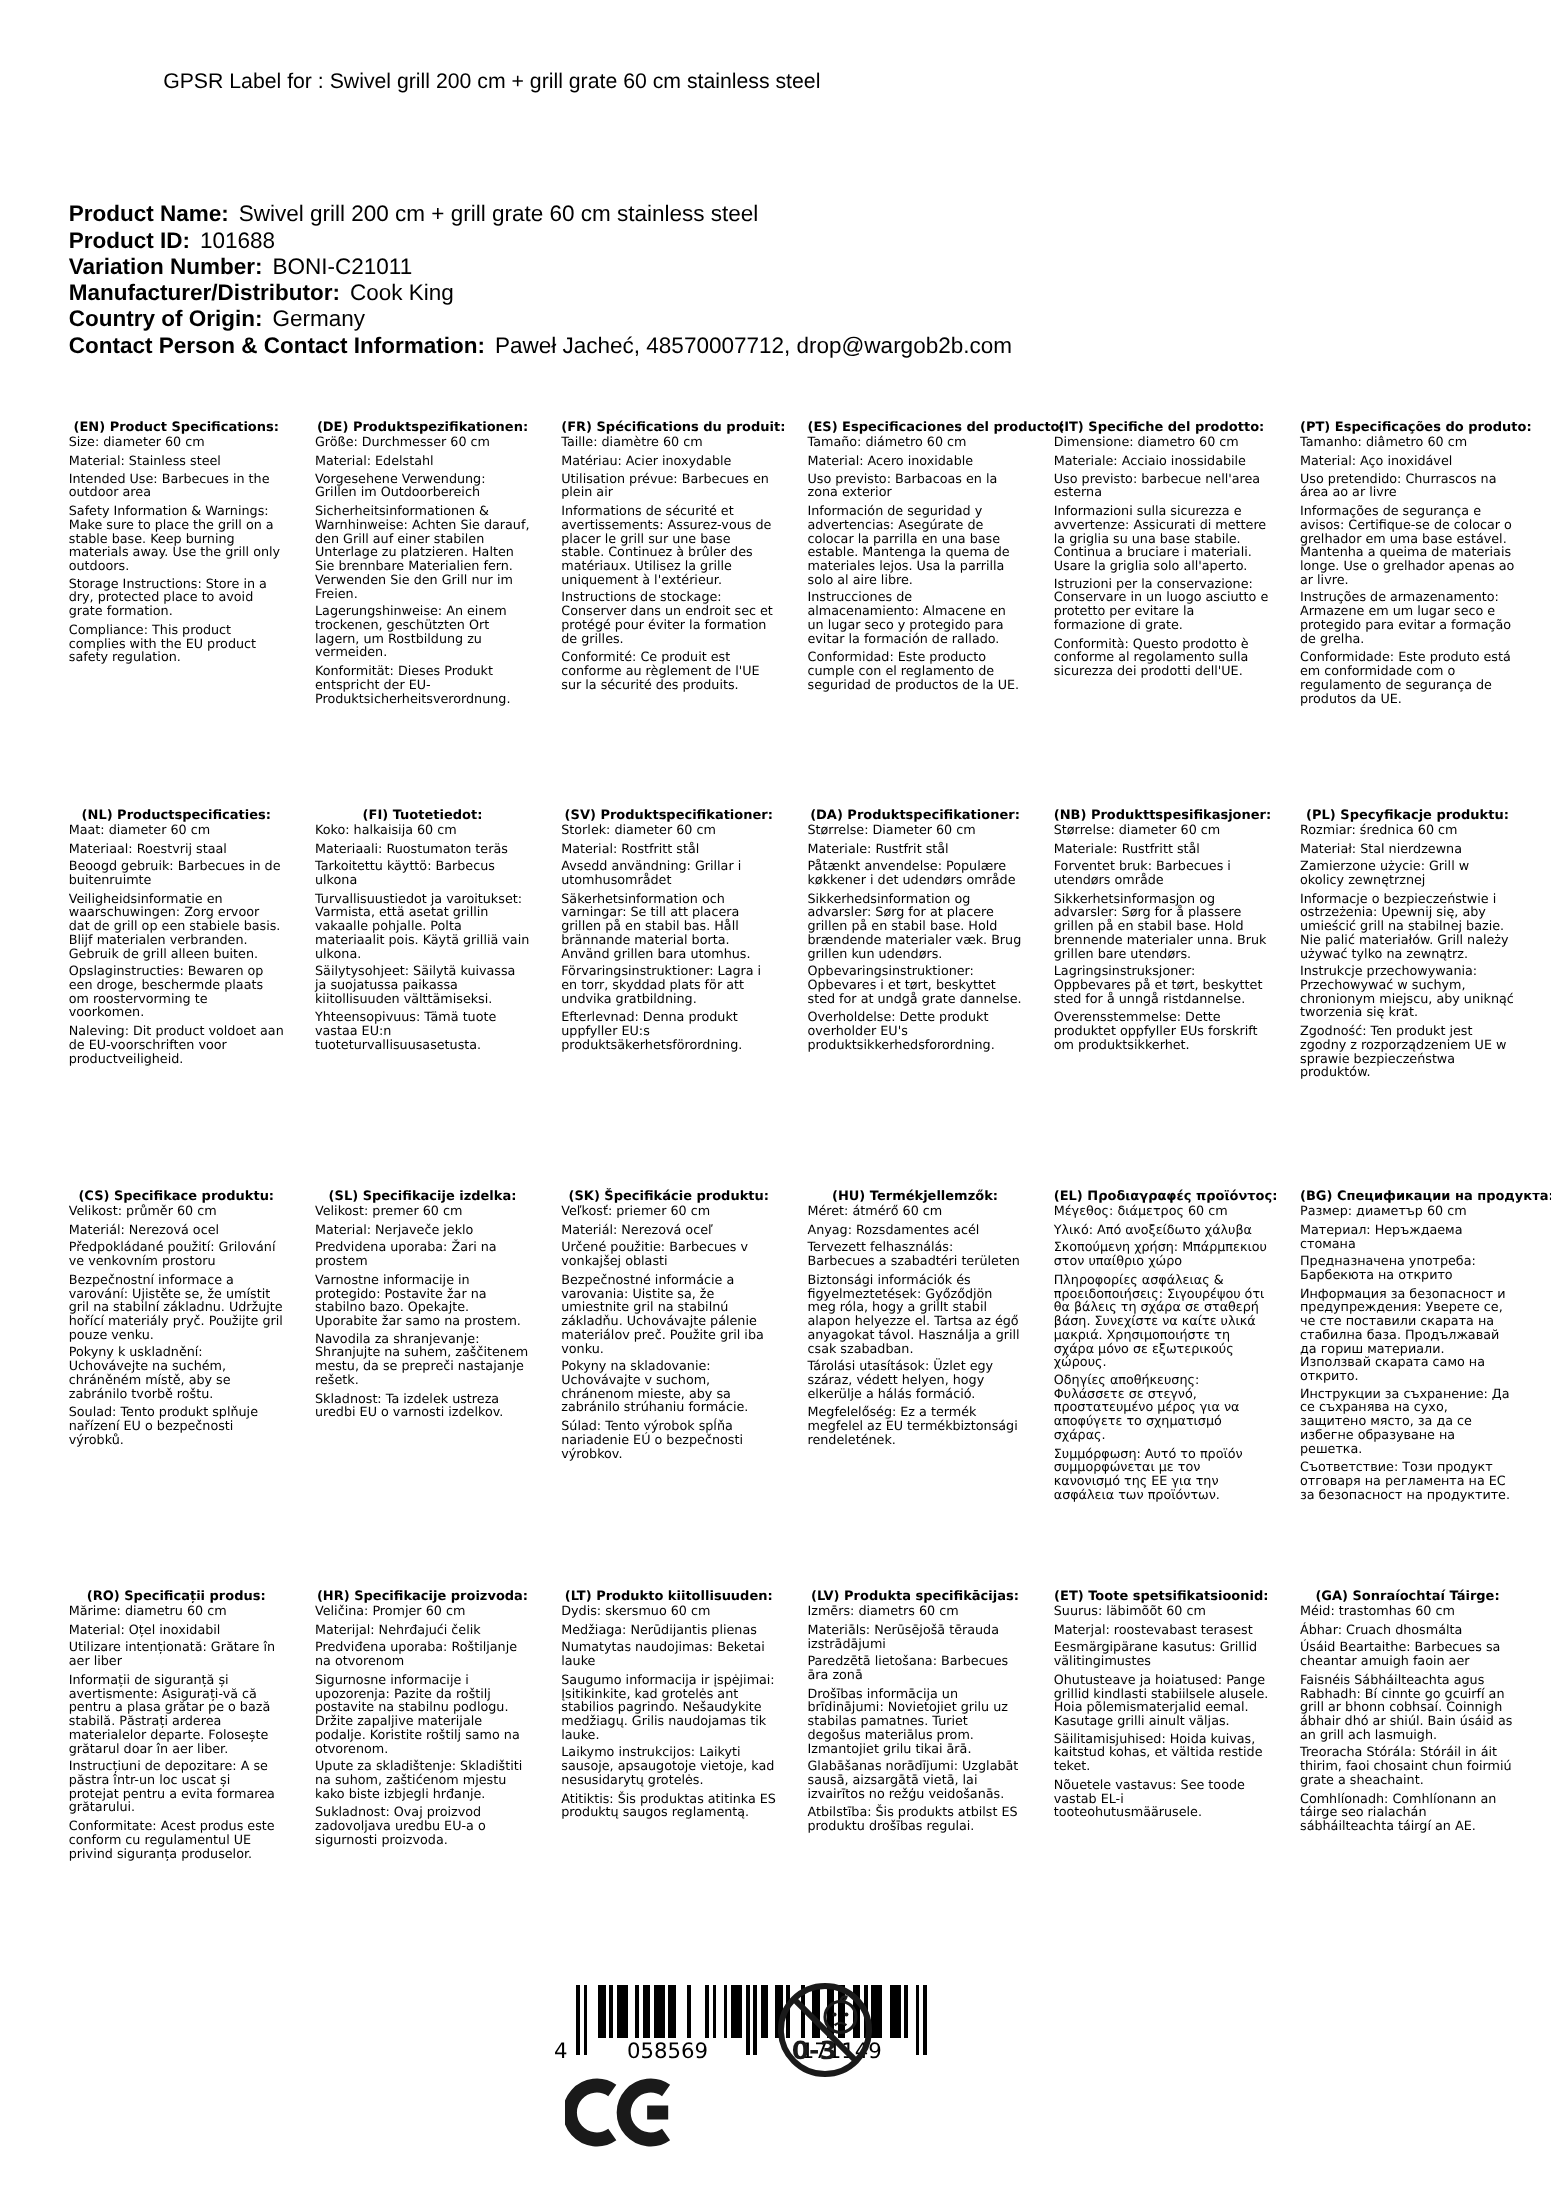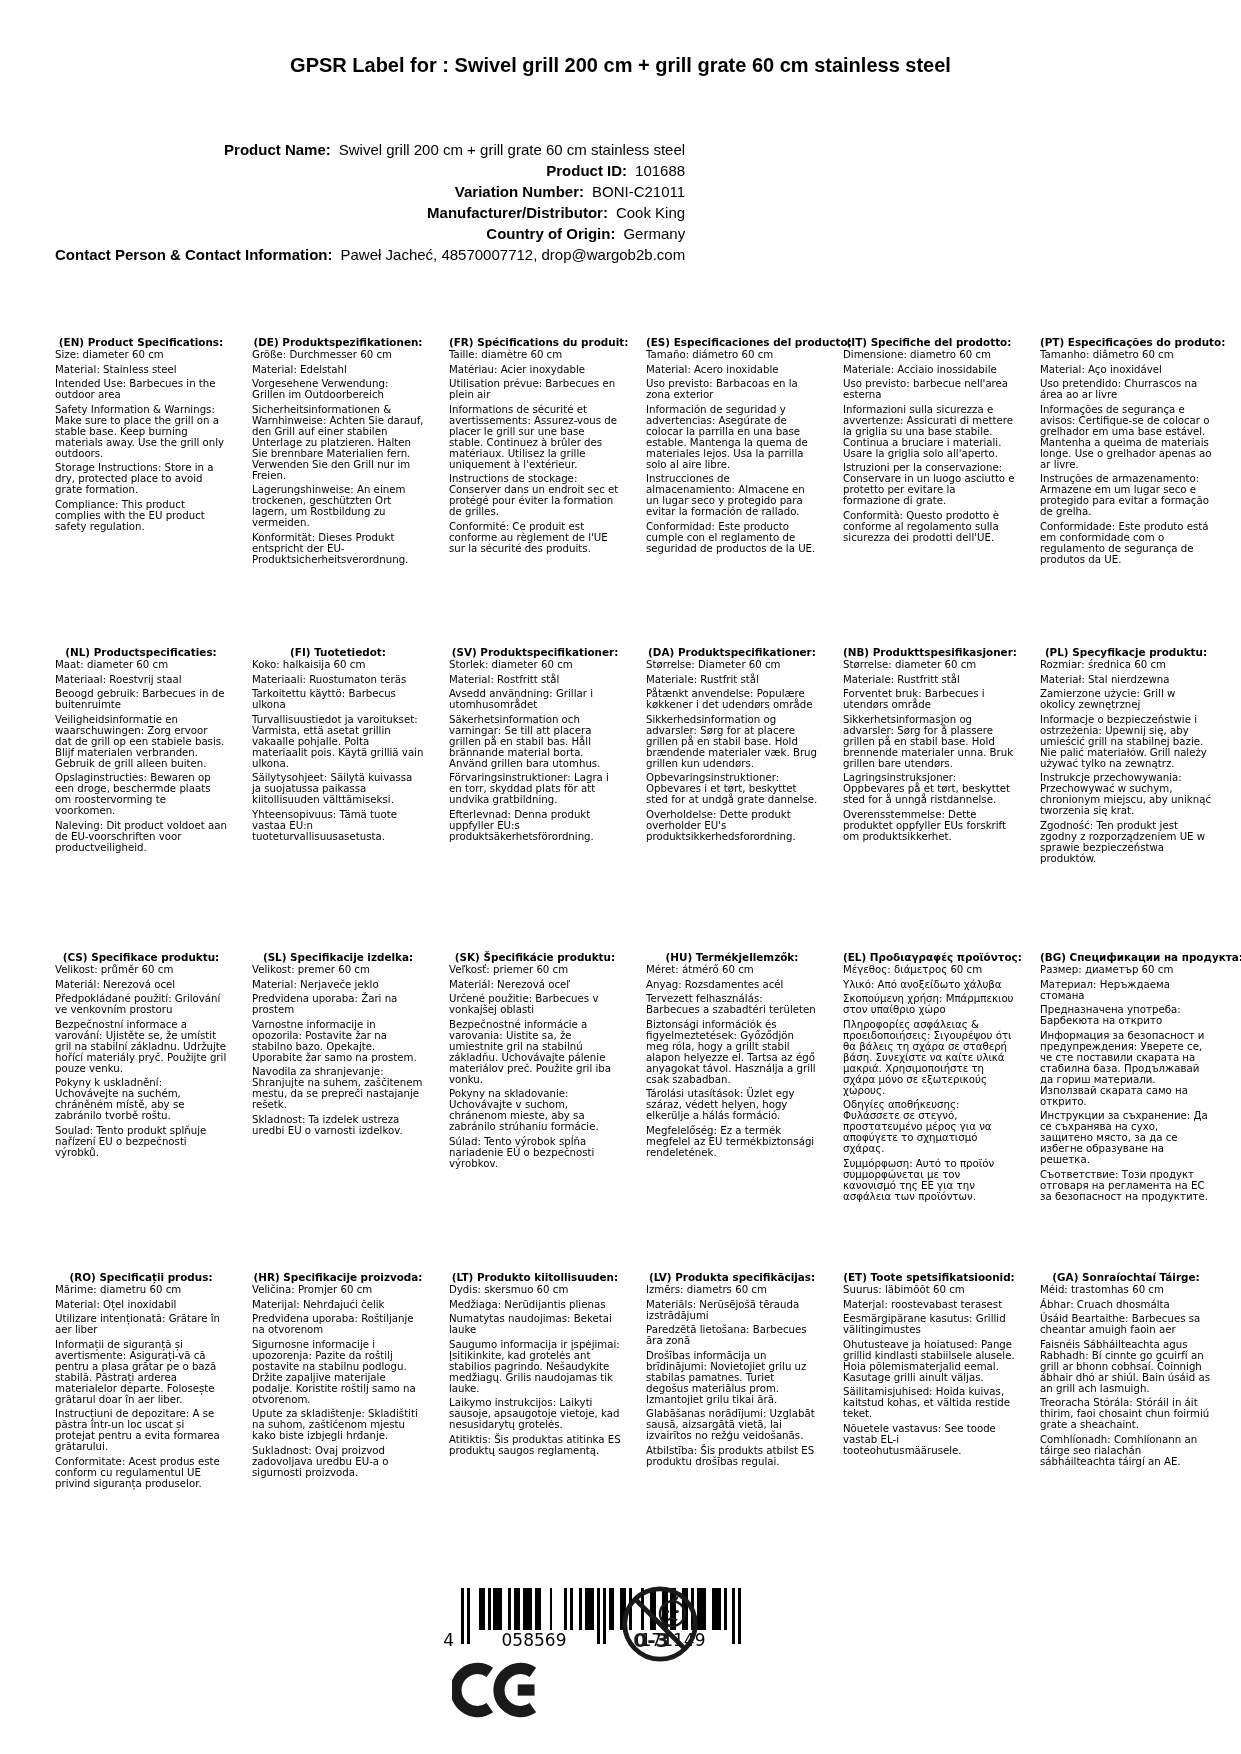--- a/index.html
+++ b/index.html
@@ -5,25 +5,25 @@
   html,body{margin:0;padding:0;}
   body{
     position:relative;
     width:1241px;height:1754px;
     background:#ffffff;color:#000;
     font-family:"Liberation Sans",sans-serif;
     overflow:hidden;
   }
   .page-title{
     position:absolute;top:48px;left:50%;transform:translateX(-50%);
-    width:980px;text-align:center;
-    font-size:20px;font-weight:bold;line-height:34px;
+    width:980px;
+    font-size:17px;font-weight:normal;line-height:34px;
     font-family:"Liberation Sans",sans-serif;
   }
-  .product-info{position:absolute;left:55px;top:139px;font-size:15px;line-height:21px;text-align:right;}
+  .product-info{position:absolute;left:55px;top:161px;font-size:18px;line-height:21px;}
   .pi-row{white-space:nowrap;}
   .pi-label{font-weight:bold;}
   .pi-value{margin-left:8px;font-weight:normal;}
   .spec-grid{
     position:absolute;left:55px;top:337px;width:1170px;
     display:grid;
     grid-template-columns:repeat(6,172px);
     column-gap:25px;
     grid-template-rows:310px 305px 320px auto;
     font-family:"DejaVu Sans",sans-serif;
@@ -167,21 +167,21 @@
       <div class="spec-para">Předpokládané použití: Grilování ve venkovním prostoru</div>
       <div class="spec-para">Bezpečnostní informace a varování: Ujistěte se, že umístit gril na stabilní základnu. Udržujte hořící materiály pryč. Použijte gril pouze venku.</div>
       <div class="spec-para">Pokyny k uskladnění: Uchovávejte na suchém, chráněném místě, aby se zabránilo tvorbě roštu.</div>
       <div class="spec-para">Soulad: Tento produkt splňuje nařízení EU o bezpečnosti výrobků.</div>
     </div>
     <div class="spec-block">
       <div class="spec-heading">(SL) Specifikacije izdelka:</div>
       <div class="spec-para">Velikost: premer 60 cm</div>
       <div class="spec-para">Material: Nerjaveče jeklo</div>
       <div class="spec-para">Predvidena uporaba: Žari na prostem</div>
-      <div class="spec-para">Varnostne informacije in opozorila: Postavite žar na stabilno bazo. Opekajte. Uporabite žar samo na prostem.</div>
+      <div class="spec-para">Varnostne informacije in protegido: Postavite žar na stabilno bazo. Opekajte. Uporabite žar samo na prostem.</div>
       <div class="spec-para">Navodila za shranjevanje: Shranjujte na suhem, zaščitenem mestu, da se prepreči nastajanje rešetk.</div>
       <div class="spec-para">Skladnost: Ta izdelek ustreza uredbi EU o varnosti izdelkov.</div>
     </div>
     <div class="spec-block">
       <div class="spec-heading">(SK) Špecifikácie produktu:</div>
       <div class="spec-para">Veľkosť: priemer 60 cm</div>
       <div class="spec-para">Materiál: Nerezová oceľ</div>
       <div class="spec-para">Určené použitie: Barbecues v vonkajšej oblasti</div>
       <div class="spec-para">Bezpečnostné informácie a varovania: Uistite sa, že umiestnite gril na stabilnú základňu. Uchovávajte pálenie materiálov preč. Použite gril iba vonku.</div>
       <div class="spec-para">Pokyny na skladovanie: Uchovávajte v suchom, chránenom mieste, aby sa zabránilo strúhaniu formácie.</div>

